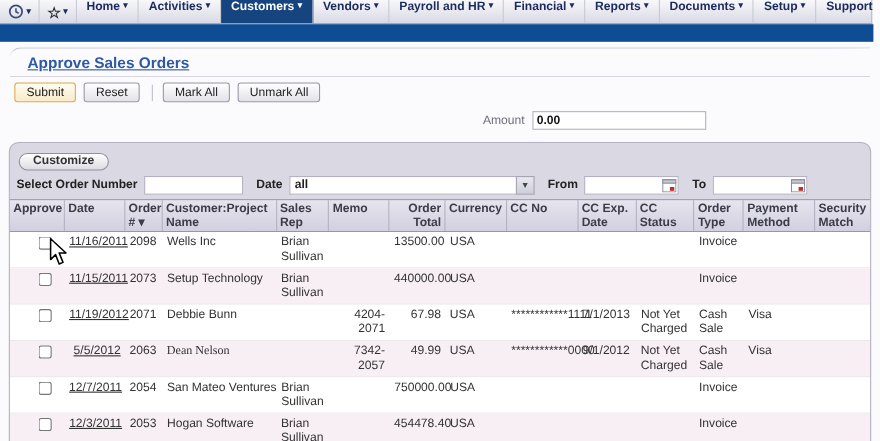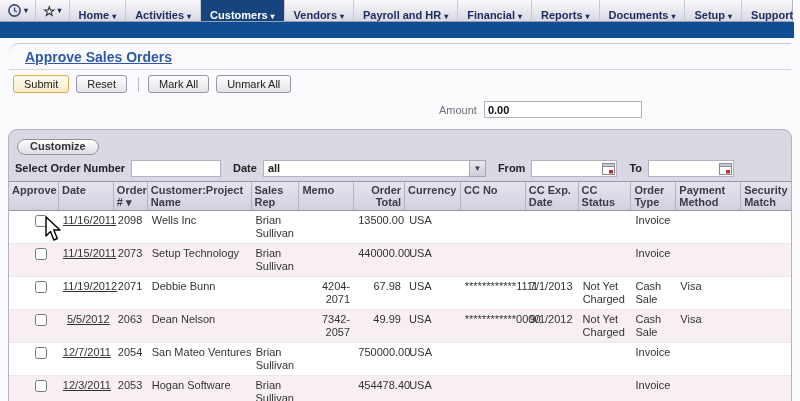--- a/index.html
+++ b/index.html
@@ -5,21 +5,21 @@
   * { box-sizing: border-box; }
   html, body { width: 800px; height: 401px; margin: 0; overflow: hidden; background: #fbfbfd;
     font-family: "Liberation Sans", sans-serif; }
   body { position: relative; }
 
   
   .navbar { display: flex; align-items: stretch; height: 22px; width: 793px;
     background: linear-gradient(#f8f8fb, #d9d9e3); border-bottom: 1px solid #9d9dae;
     border-right: 1px solid #b3b3c0; font-size: 11px; font-weight: bold; color: #1c2b5e; }
   .nav-iconbox { display: flex; align-items: center; padding: 0 7px; gap: 2px; border-right: 1px solid #c9c9d4; }
-  .nav-item { display: flex; align-items: flex-end; padding: 0 9px; gap: 3px; border-right: 1px solid #c9c9d4; cursor: default; white-space: nowrap; }
+  .nav-item { display: flex; align-items: flex-start; padding: 0 9px; gap: 3px; border-right: 1px solid #c9c9d4; cursor: default; white-space: nowrap; }
   .nav-item.active { background: var(--active-tab-bg, #16447f); color: #fff; }
   .nav-arrow { font-size: 8px; line-height: 1; margin-top: 1px; }
   .star-glyph { font-size: 14px; line-height: 1; color: #2b2b33; }
 
   .bluebar { height: 16px; width: 794px; background: var(--banner-blue, #0e4c94); }
 
   
   .title-section { margin: 5px 9px 0 9px; border-top: 1px solid #c9c9d6; border-top-left-radius: 10px;
     border-bottom: 1px solid #d6d6e0; }
   .page-title { padding: 5px 0 4px 16px; font-size: 14px; font-weight: bold; color: var(--title-text, #2d58a7); text-decoration: underline; }
@@ -298,21 +298,21 @@
         <div class="td" style="width: 53px;">7/1/2013</div>
         <div class="td" style="width: 53px;">Not Yet Charged</div>
         <div class="td" style="width: 45px;">Cash Sale</div>
         <div class="td" style="width: 65px;">Visa</div>
         <div class="td" style="width: 50px;"></div>
       </div>
       <div class="tr row-b">
         <div class="td" style="width: 50px;"><input type="checkbox" class="approve-cb" style=""></div>
         <div class="td a-r" style="width: 55px;"><span class="date-link">5/5/2012</span></div>
         <div class="td" style="width: 34px;">2063</div>
-        <div class="td c-cust" style="width: 104px;">Dean Nelson</div>
+        <div class="td c-cust" style="width: 104px; font-family: Liberation Serif, serif;">Dean Nelson</div>
         <div class="td" style="width: 48px;"></div>
         <div class="td a-r" style="width: 55px;">7342-2057</div>
         <div class="td a-r" style="width: 51px;">49.99</div>
         <div class="td" style="width: 56px;">USA</div>
         <div class="td a-r" style="width: 65px;">************0000</div>
         <div class="td" style="width: 53px;">9/1/2012</div>
         <div class="td" style="width: 53px;">Not Yet Charged</div>
         <div class="td" style="width: 45px;">Cash Sale</div>
         <div class="td" style="width: 65px;">Visa</div>
         <div class="td" style="width: 50px;"></div>

